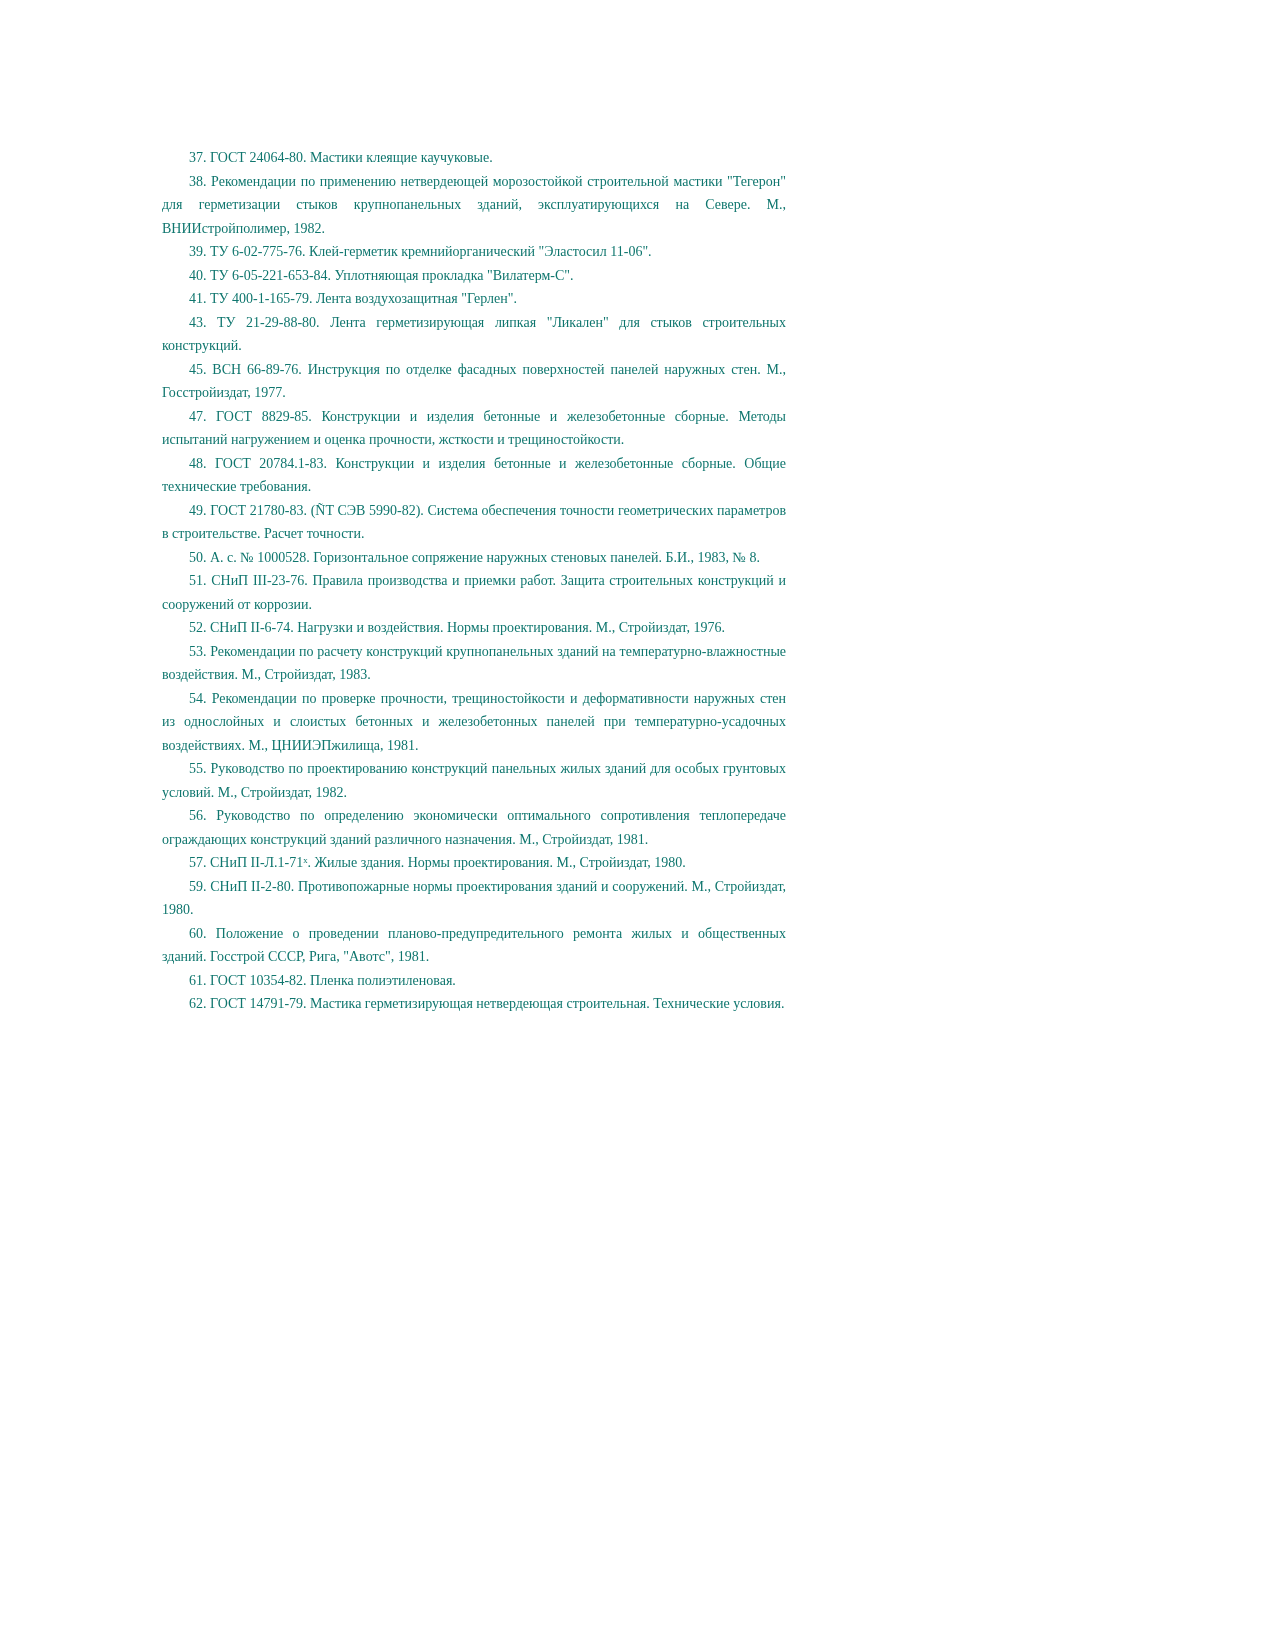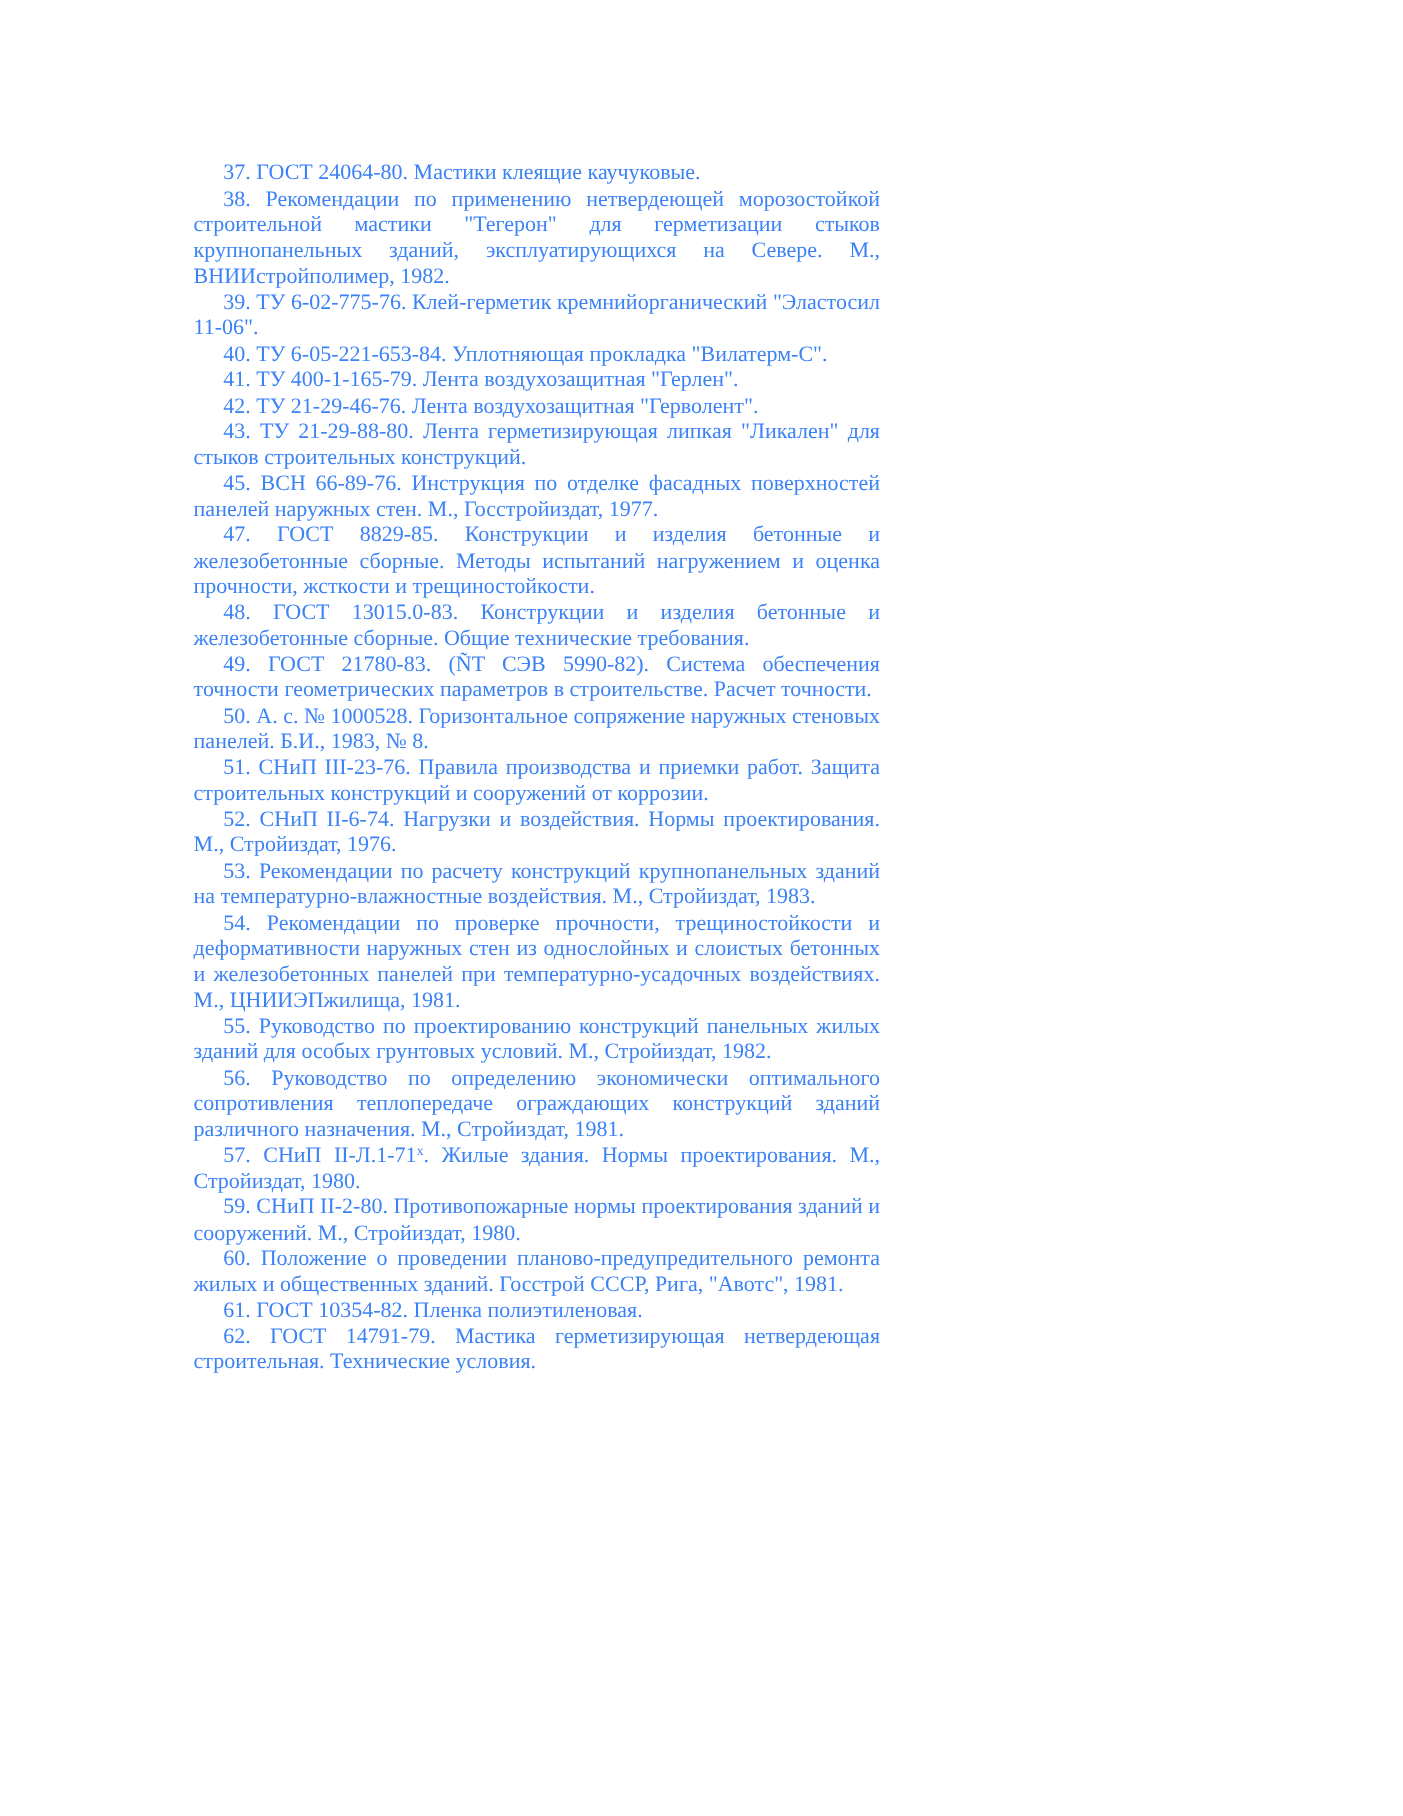--- a/index.html
+++ b/index.html
@@ -9,26 +9,26 @@
   }
   .page {
     position: relative;
     width: 1275px;
     height: 1651px;
     background: #ffffff;
     overflow: hidden;
   }
   .text-block {
     position: absolute;
-    left: 176px;
+    left: 162px;
     top: 146px;
     width: 624px;
-    color: #3b82f6;
+    color: #0f766e;
     font-family: "Liberation Serif", "DejaVu Serif", serif;
-    font-size: 20px;
+    font-size: 14px;
     line-height: 23.5px;
     text-align: justify;
   }
   .text-block p {
     margin: 0;
     padding: 0;
     text-indent: 27px;
   }
   .text-block sup {
     font-size: 0.62em;
@@ -41,25 +41,24 @@
 </head>
 <body>
 
 <div class="page">
   <div class="text-block" id="reference-list">
       <p><span>37. ГОСТ 24064-80. Мастики клеящие каучуковые.</span></p>
       <p><span>38. Рекомендации по применению нетвердеющей морозостойкой строительной мастики "Тегерон" для герметизации стыков крупнопанельных зданий, эксплуатирующихся на Севере. М., ВНИИстройполимер, 1982.</span></p>
       <p><span>39. ТУ 6-02-775-76. Клей-герметик кремнийорганический "Эластосил 11-06".</span></p>
       <p><span>40. ТУ 6-05-221-653-84. Уплотняющая прокладка "Вилатерм-С".</span></p>
       <p><span>41. ТУ 400-1-165-79. Лента воздухозащитная "Герлен".</span></p>
-      <p><span>42. ТУ 21-29-46-76. Лента воздухозащитная "Герволент".</span></p>
       <p><span>43. ТУ 21-29-88-80. Лента герметизирующая липкая "Ликален" для стыков строительных конструкций.</span></p>
       <p><span>45. ВСН 66-89-76. Инструкция по отделке фасадных поверхностей панелей наружных стен. М., Госстройиздат, 1977.</span></p>
       <p><span>47. ГОСТ 8829-85. Конструкции и изделия бетонные и железобетонные сборные. Методы испытаний нагружением и оценка прочности, жсткости и трещиностойкости.</span></p>
-      <p><span>48. ГОСТ 13015.0-83. Конструкции и изделия бетонные и железобетонные сборные. Общие технические требования.</span></p>
+      <p><span>48. ГОСТ 20784.1-83. Конструкции и изделия бетонные и железобетонные сборные. Общие технические требования.</span></p>
       <p><span>49. ГОСТ 21780-83. (ÑT СЭВ 5990-82). Система обеспечения точности геометрических параметров в строительстве. Расчет точности.</span></p>
       <p><span>50. А. с. № 1000528. Горизонтальное сопряжение наружных стеновых панелей. Б.И., 1983, № 8.</span></p>
       <p><span>51. СНиП III-23-76. Правила производства и приемки работ. Защита строительных конструкций и сооружений от коррозии.</span></p>
       <p><span>52. СНиП II-6-74. Нагрузки и воздействия. Нормы проектирования. М., Стройиздат, 1976.</span></p>
       <p><span>53. Рекомендации по расчету конструкций крупнопанельных зданий на температурно-влажностные воздействия. М., Стройиздат, 1983.</span></p>
       <p><span>54. Рекомендации по проверке прочности, трещиностойкости и деформативности наружных стен из однослойных и слоистых бетонных и железобетонных панелей при температурно-усадочных воздействиях. М., ЦНИИЭПжилища, 1981.</span></p>
       <p><span>55. Руководство по проектированию конструкций панельных жилых зданий для особых грунтовых условий. М., Стройиздат, 1982.</span></p>
       <p><span>56. Руководство по определению экономически оптимального сопротивления теплопередаче ограждающих конструкций зданий различного назначения. М., Стройиздат, 1981.</span></p>
       <p><span>57. СНиП II-Л.1-71</span><sup>х</sup><span>. Жилые здания. Нормы проектирования. М., Стройиздат, 1980.</span></p>
       <p><span>59. СНиП II-2-80. Противопожарные нормы проектирования зданий и сооружений. М., Стройиздат, 1980.</span></p>

